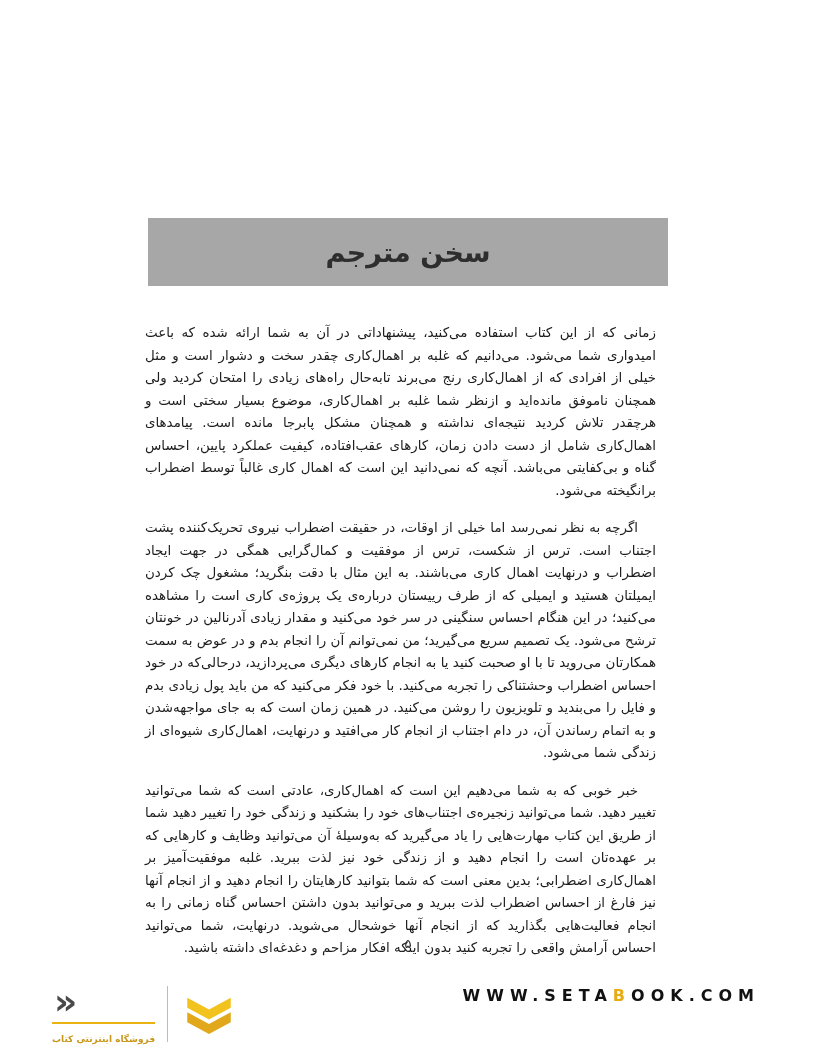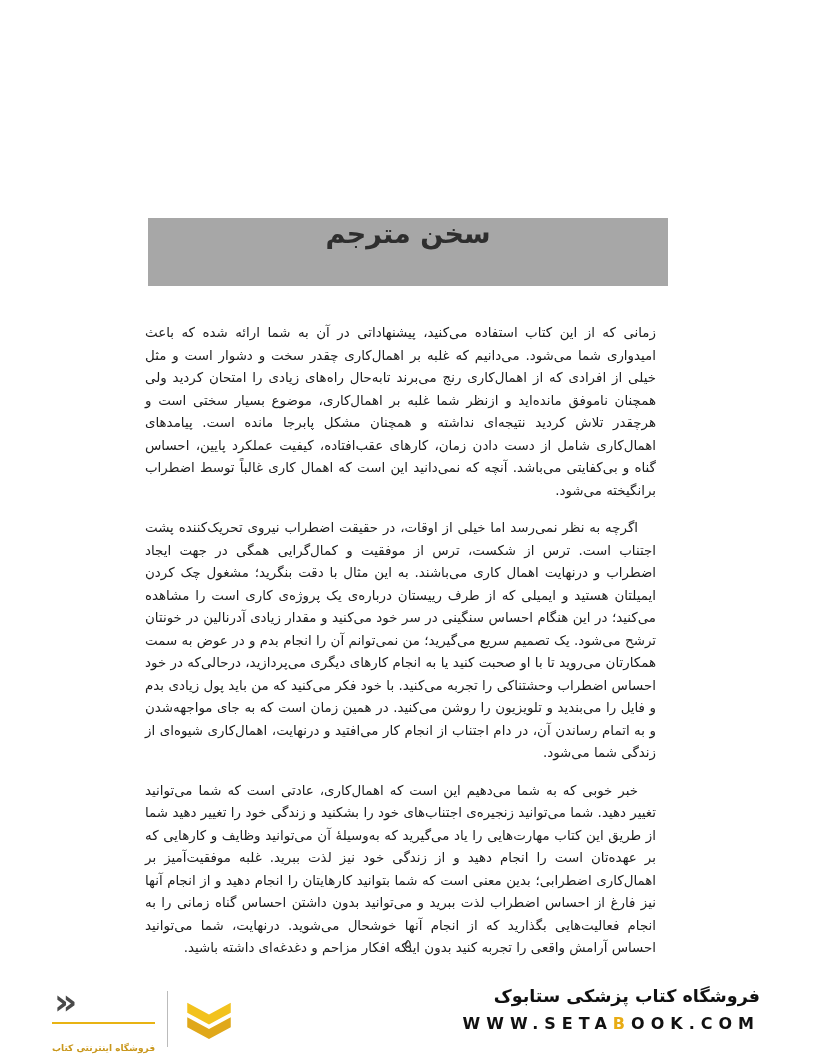--- a/index.html
+++ b/index.html
@@ -20,21 +20,21 @@
 
   
   .chapter-header {
     position: absolute;
     left: 148px;
     top: 218px;
     width: 520px;
     height: 68px;
     background: #a7a7a7;
     display: flex;
-    align-items: flex-start;
+    align-items: center;
     justify-content: center;
   }
   .chapter-title {
     margin: 0;
     font-size: 27px;
     font-weight: bold;
     color: #2e2e2e;
     direction: rtl;
     letter-spacing: 0.5px;
   }
@@ -139,21 +139,21 @@
   .logo-subtitle {
     font-size: 9px;
     font-weight: bold;
     color: #c9971c;
     direction: rtl;
     margin-top: 2px;
     letter-spacing: 1px;
     align-self: stretch;
     text-align: center;
     border-top: 2px solid #e8b313;
-    padding-top: 19px;
+    padding-top: 10px;
   }
   .logo-divider {
     width: 1px;
     height: 56px;
     background: #bbbbbb;
     margin: 0 12px;
   }
   .logo-icon svg {
     display: block;
   }
@@ -187,19 +187,18 @@
       <div class="logo-divider"></div>
       <div class="logo-icon">
         <svg width="58" height="60" viewBox="0 0 64 64" aria-hidden="true">
           <path d="M8 14 L32 27 L56 14 L56 25 L32 38 L8 25 Z" fill="#f2c21d"></path>
           <path d="M8 30 L32 43 L56 30 L56 41 L32 54 L8 41 Z" fill="#e0a81a"></path>
         </svg>
       </div>
     </div>
 
     <div class="footer-right">
-      <div class="store-name">فروشگاه کتاب پزشکی ستابوک</div>
       <div class="store-url"><span>WWW.SETA</span><span class="url-highlight">B</span><span>OOK.COM</span></div>
     </div>
 
   </div>
 
 </div>
 
 </body></html>

